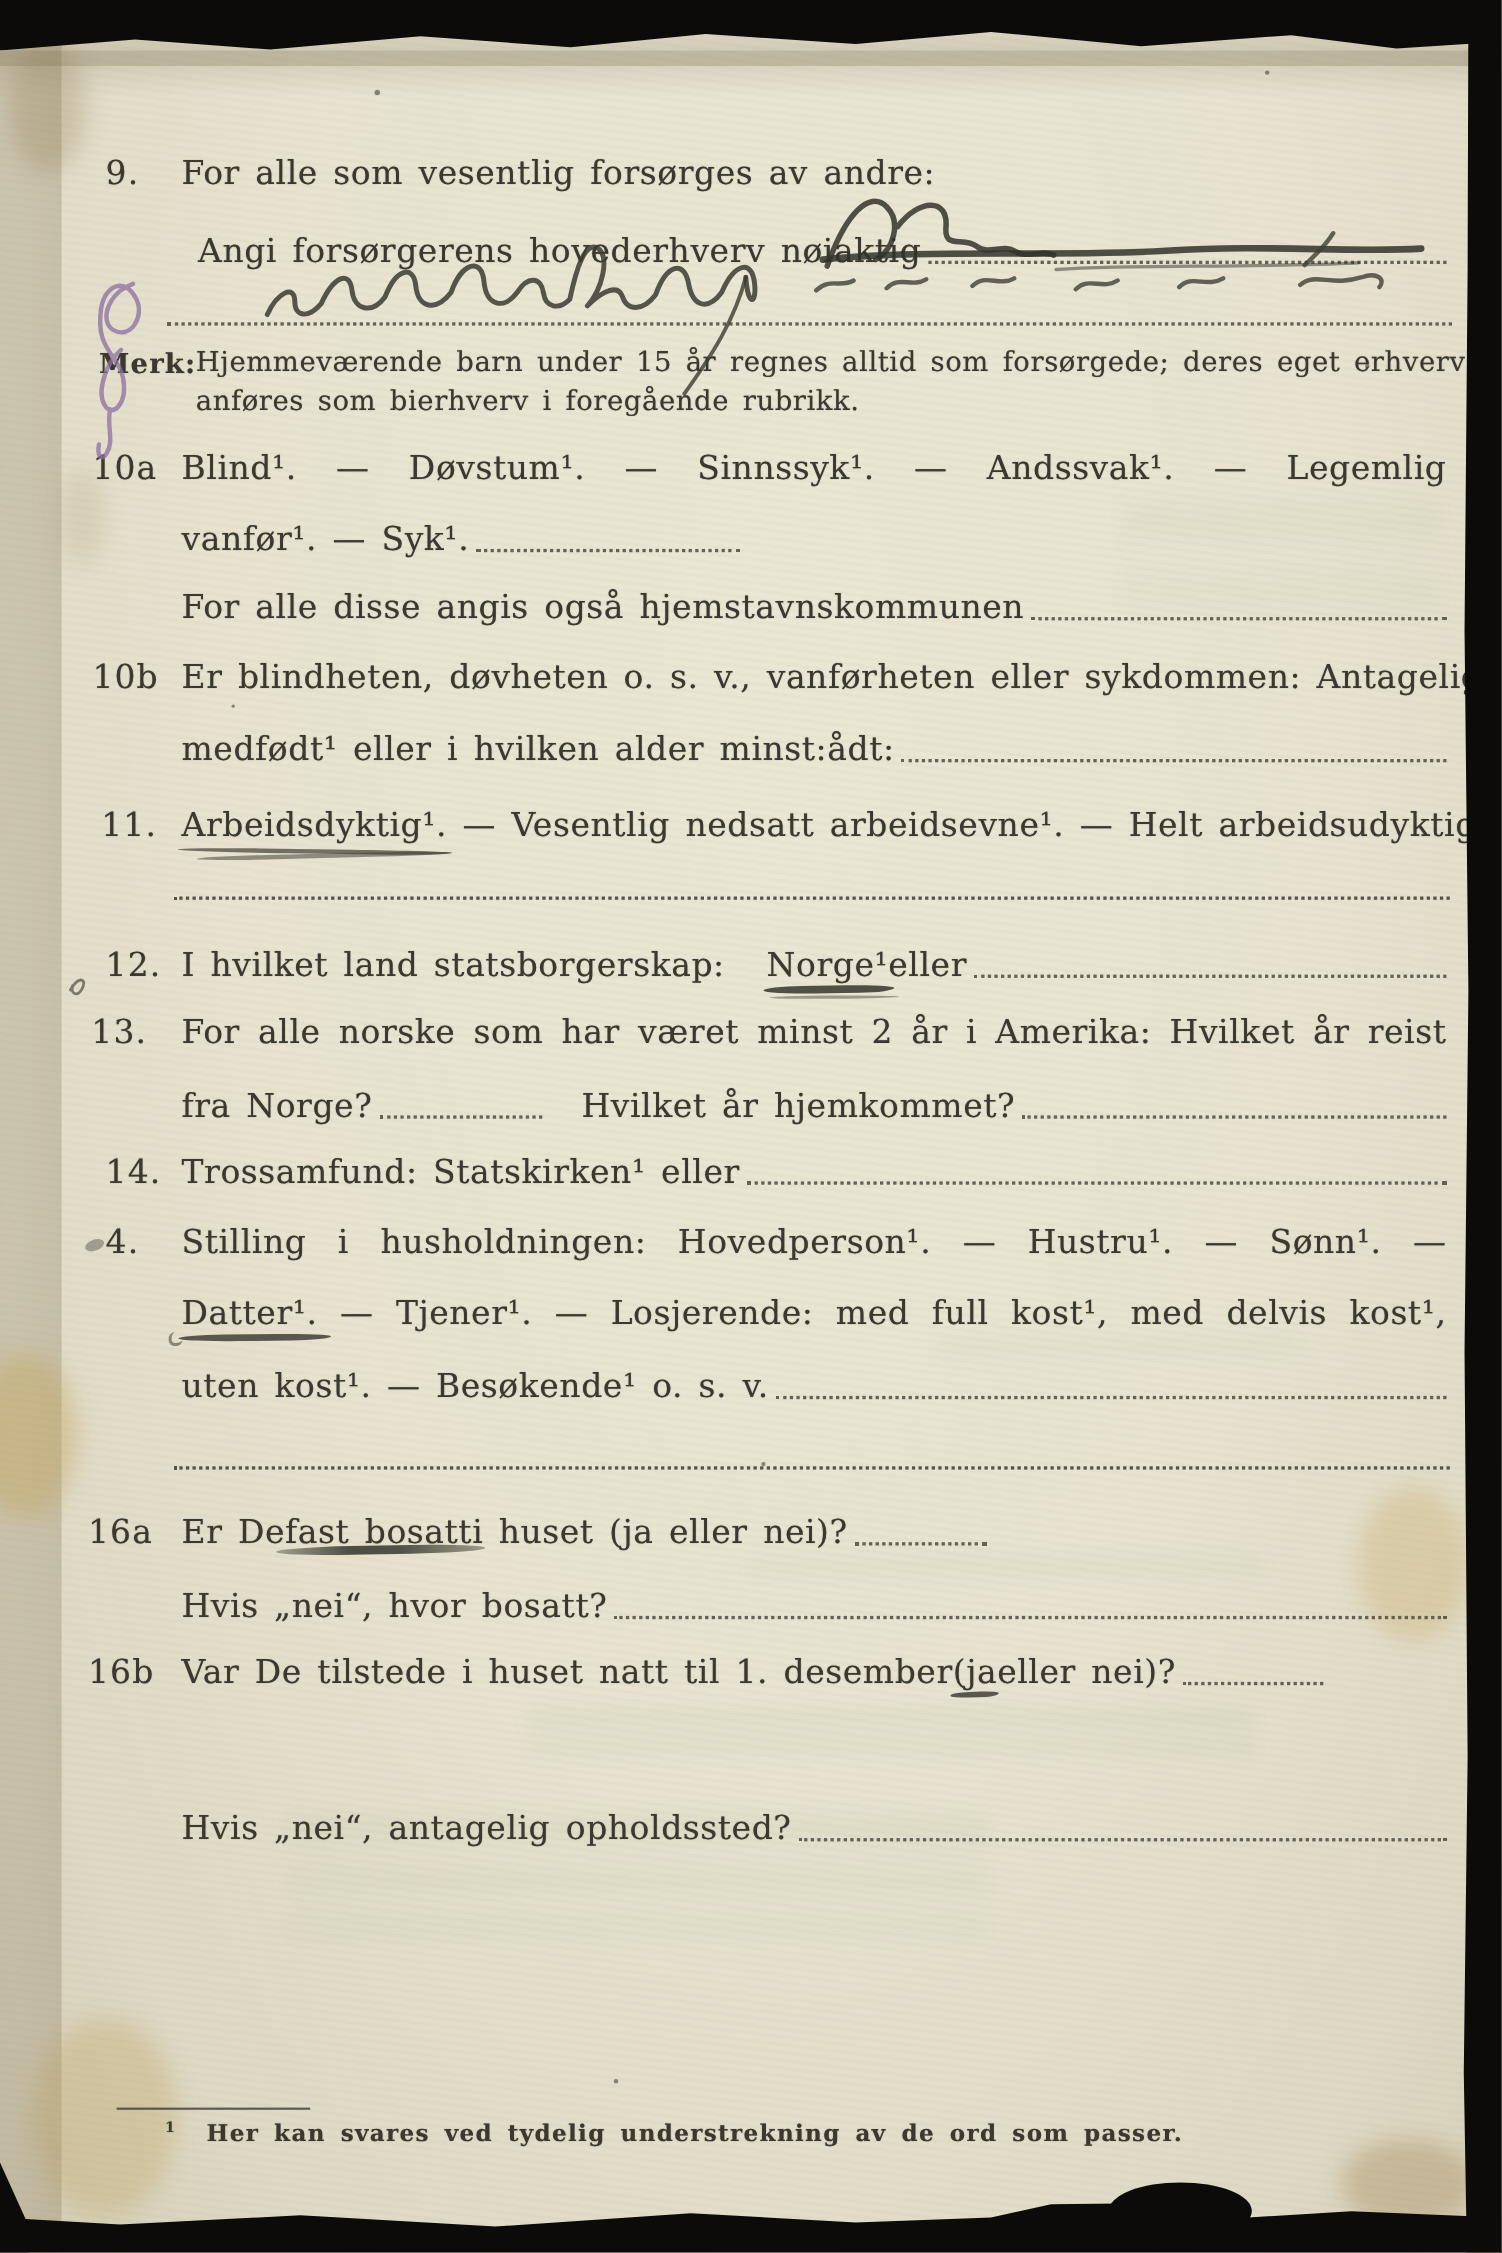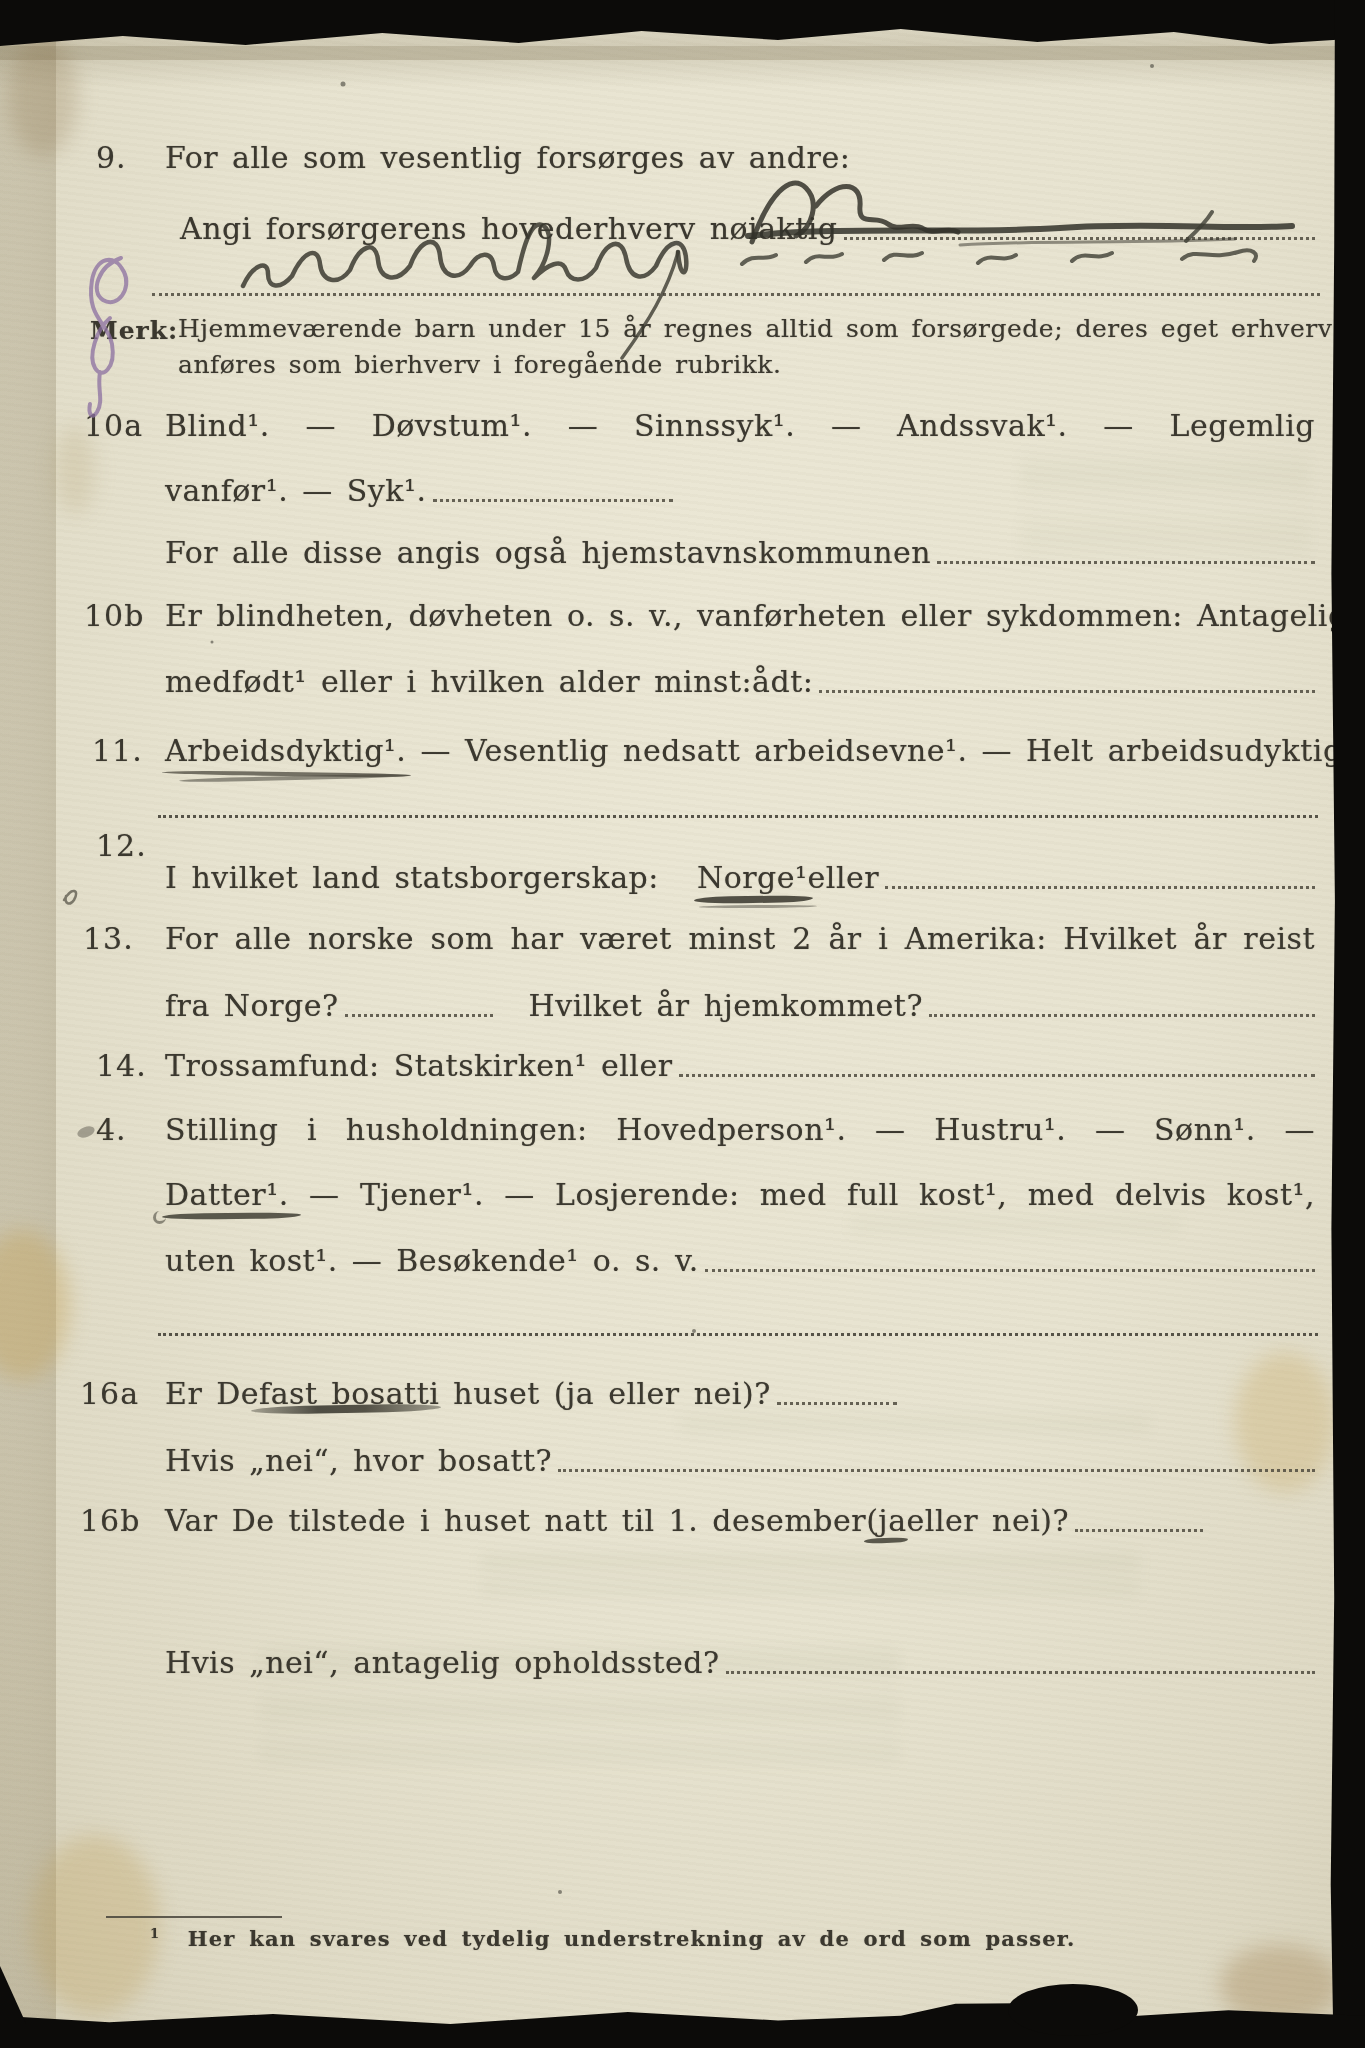--- a/index.html
+++ b/index.html
@@ -146,21 +146,21 @@
 
   <span class="num" style="top:733px;left:92px">11.</span>
   <div class="row" style="top:733px">
     <span class="jline">
       <span class="hu hu-wavy">Arbeidsdyktig¹.</span><span> — Vesentlig nedsatt arbeidsevne¹. — Helt arbeidsudyktig¹.</span>
     </span>
   </div>
 
   <div class="sep" style="top:815px"></div>
 
-  <span class="num" style="top:828px;left:96px">12.</span>
+  <span class="num" style="top:860px;left:96px">12.</span>
   <div class="row" style="top:860px">
     <span class="txt">I hvilket land statsborgerskap:</span>
     <span class="txt hu hu-bold" style="margin-left:38px">Norge¹</span>
     <span class="txt" style="">eller</span>
     <span class="dots"></span>
   </div>
 
   <span class="num" style="top:921px;left:83px">13.</span>
   <div class="row" style="top:921px">
     <span class="jline">For alle norske som har været minst 2 år i Amerika: Hvilket år reist</span>

